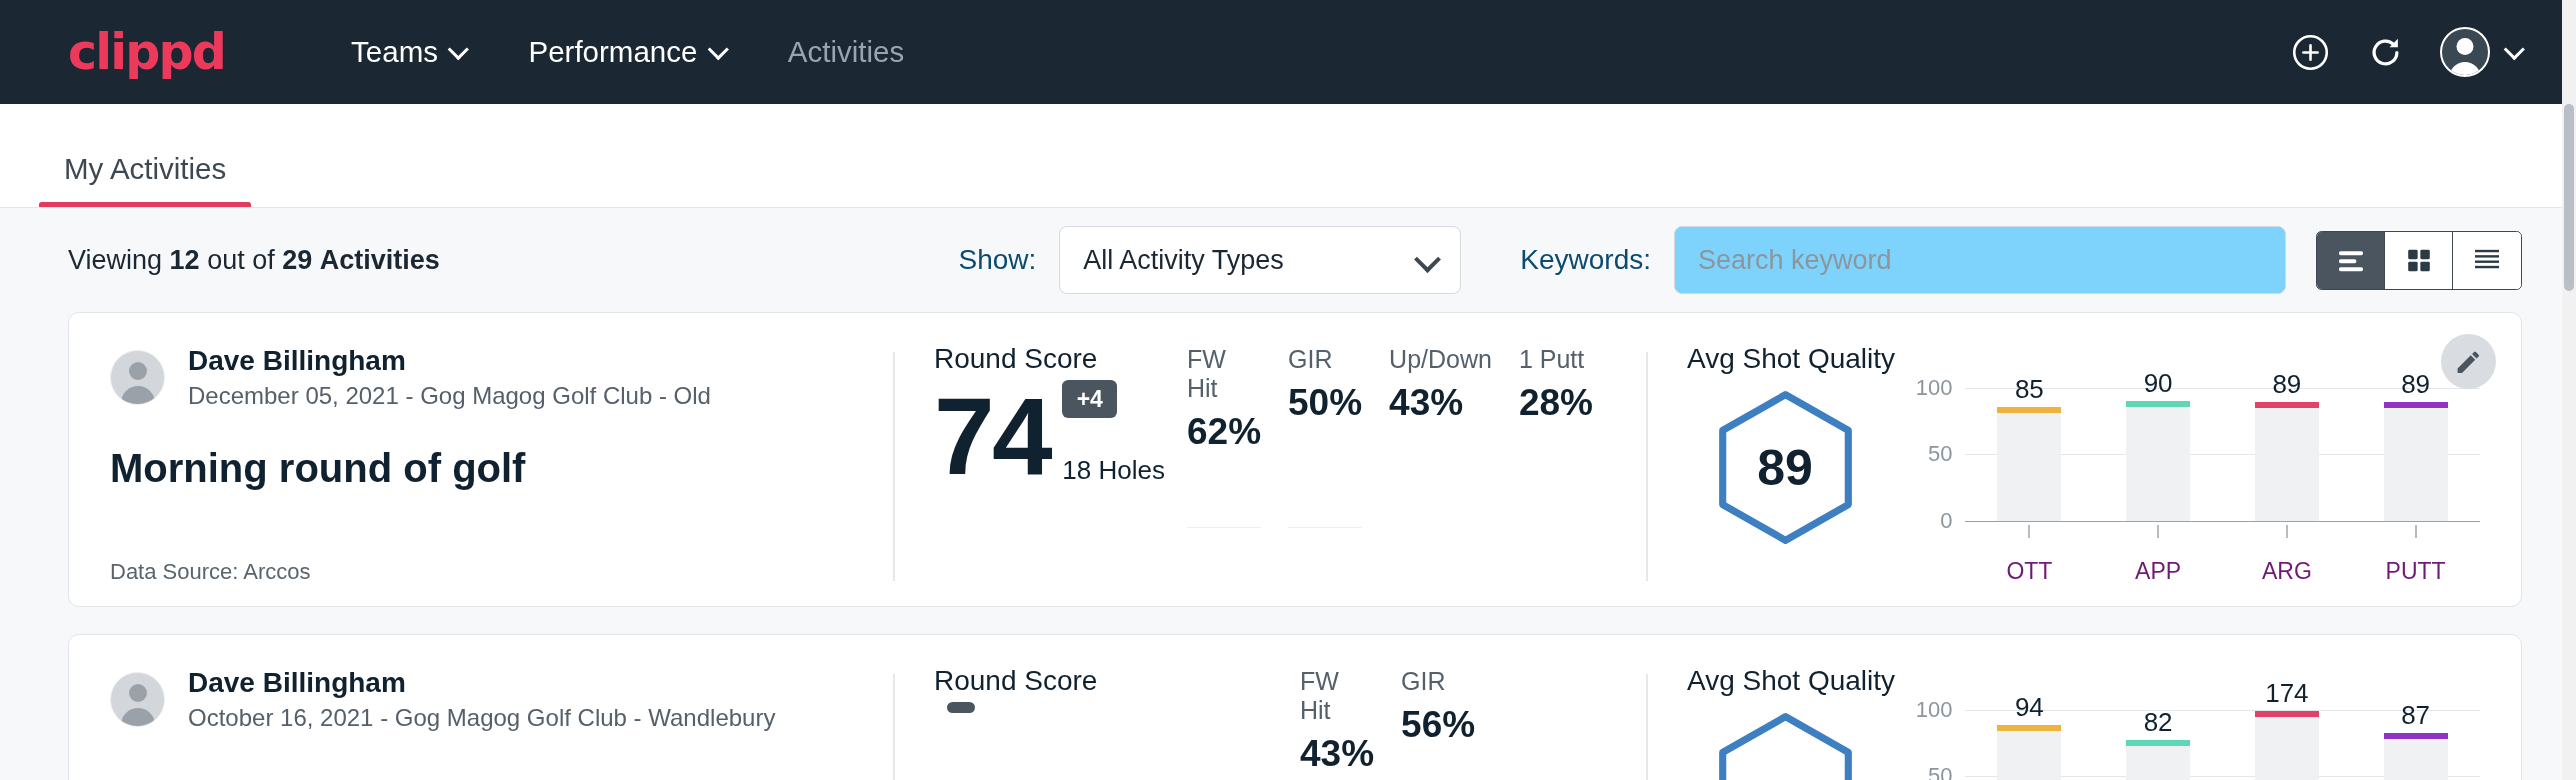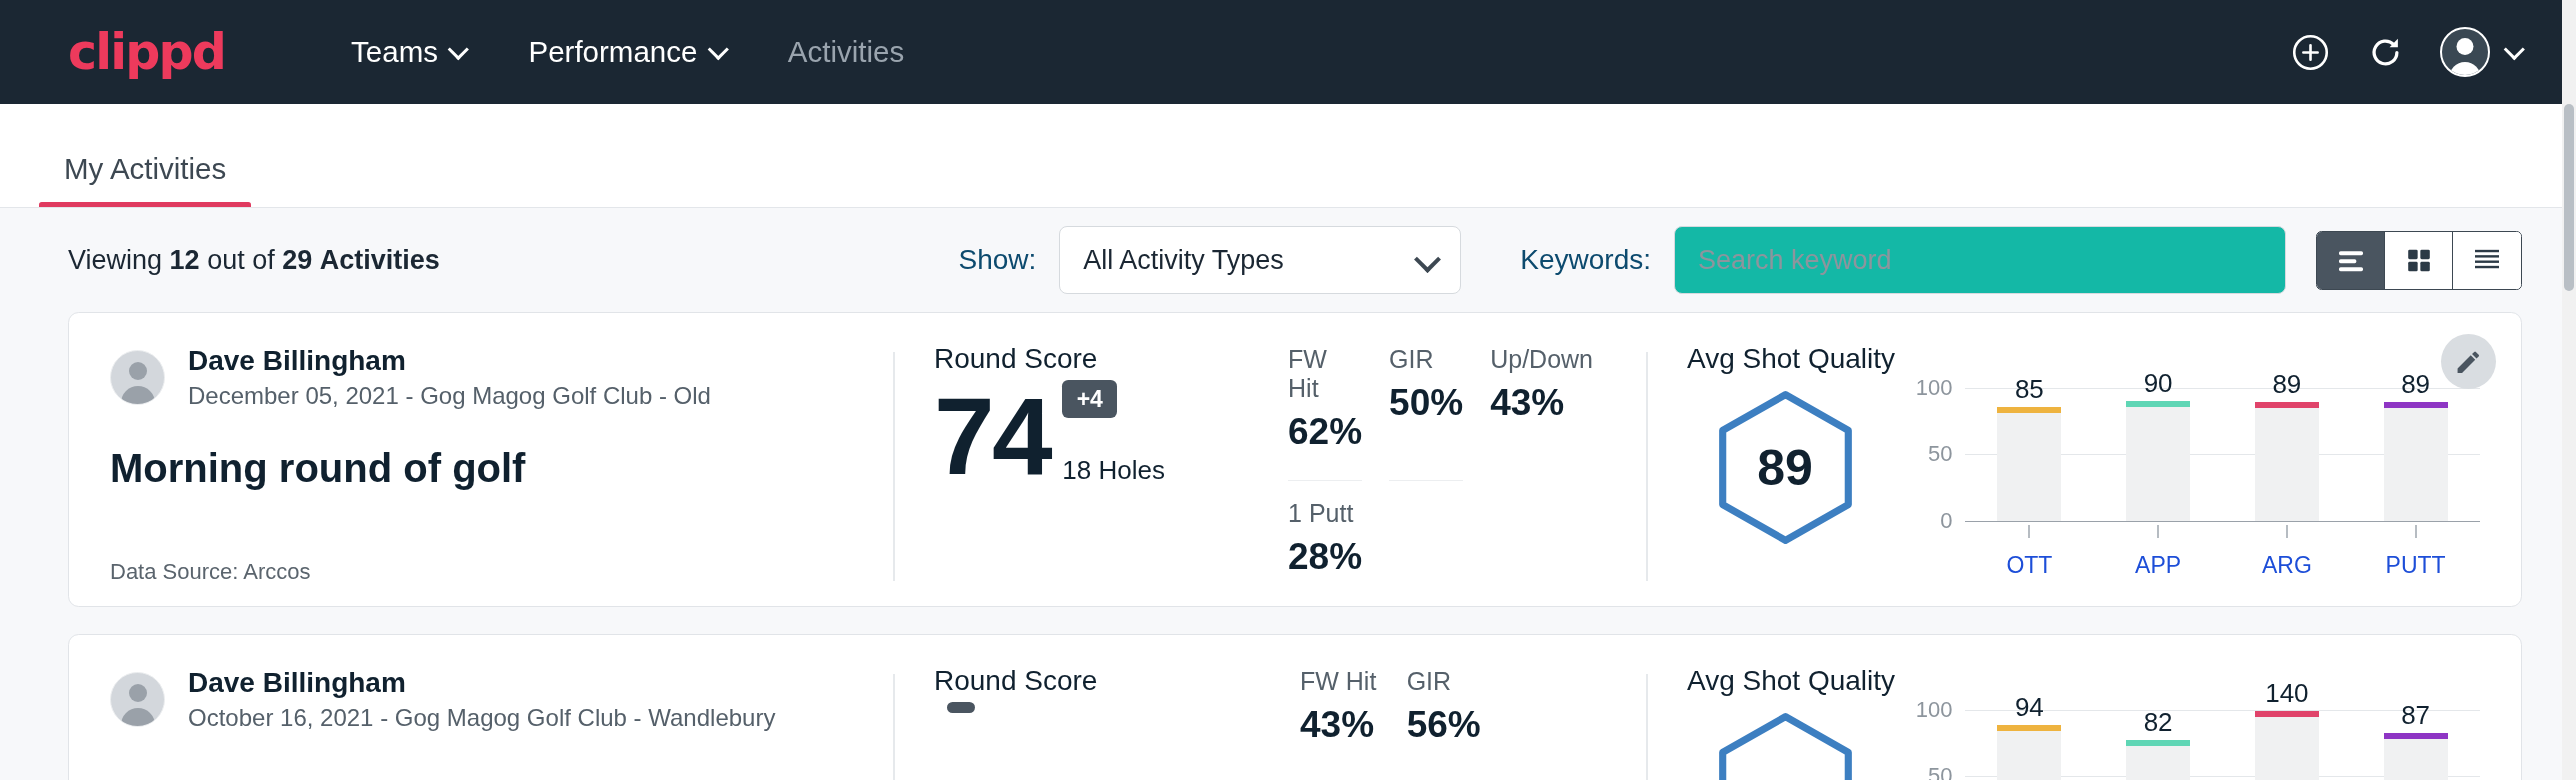--- a/index.html
+++ b/index.html
@@ -165,21 +165,21 @@
     content: "";
     position: absolute;
     left: 0; top: 0;
     width: 15px; height: 15px;
     border-right: 4.5px solid #3d4852;
     border-bottom: 4.5px solid #3d4852;
     transform: rotate(45deg);
   }
   .search-input {
     width: 612px; height: 68px;
-    background: #14b8a6;
+    background: #7dd3fc;
     border: 0.9px solid #d6dade;
     border-radius: 8px;
     padding: 0 23px;
     font-size: 27px;
     color: #1b2733;
     font-family: "Liberation Sans", sans-serif;
     outline: none;
   }
   .search-input::placeholder { color: #8d959d; }
   .viewmodes {
@@ -317,21 +317,21 @@
     padding: 5.4px 14.3px;
     align-self: flex-start;
   }
   .holes {
     font-size: 26px;
     color: #10212f;
   }
   .stats-grid {
     flex: 1;
     display: grid;
-    grid-template-columns: 1fr 1fr 1fr;
+    grid-template-columns: 1fr 1fr 1fr 1fr;
     grid-template-rows: auto auto;
     column-gap: 27px;
     padding-top: 1.8px;
   }
   .stat {
     padding-bottom: 14.3px;
   }
   .stat.top { border-bottom: 1.8px solid #eceef0; margin-bottom: 18px; }
   .stat-label {
     font-size: 25px;
@@ -434,22 +434,22 @@
     width: 64px;
     display: flex;
     flex-direction: column;
     align-items: center;
   }
   .xtickwrap .tickmark {
     width: 1.8px; height: 12.5px; background: #b6bcc2;
   }
   .xtickwrap .xlabel {
     font-size: 23px;
-    color: #1d4ed8;
-    margin-top: 14px;
+    color: #701a75;
+    margin-top: 20px;
   }
 
   .edit-btn {
     position: absolute;
     top: 21.4px; right: 25px;
     width: 55px; height: 55px;
     border-radius: 50%;
     background: #d9dde1;
     display: flex; align-items: center; justify-content: center;
     cursor: pointer;
@@ -750,21 +750,21 @@
                   <span class="bar-label">94</span>
                 </div>
               </div>
               <div class="barbox">
                 <div class="bar" style="height:77%;border-top-color:#5fd6b5;">
                   <span class="bar-label">82</span>
                 </div>
               </div>
               <div class="barbox">
                 <div class="bar" style="height:99%;border-top-color:#e0436a;">
-                  <span class="bar-label">140</span>
+                  <span class="bar-label">174</span>
                 </div>
               </div>
               <div class="barbox">
                 <div class="bar" style="height:82%;border-top-color:#8e35c4;">
                   <span class="bar-label">87</span>
                 </div>
               </div>
             </div>
           </div>
 

